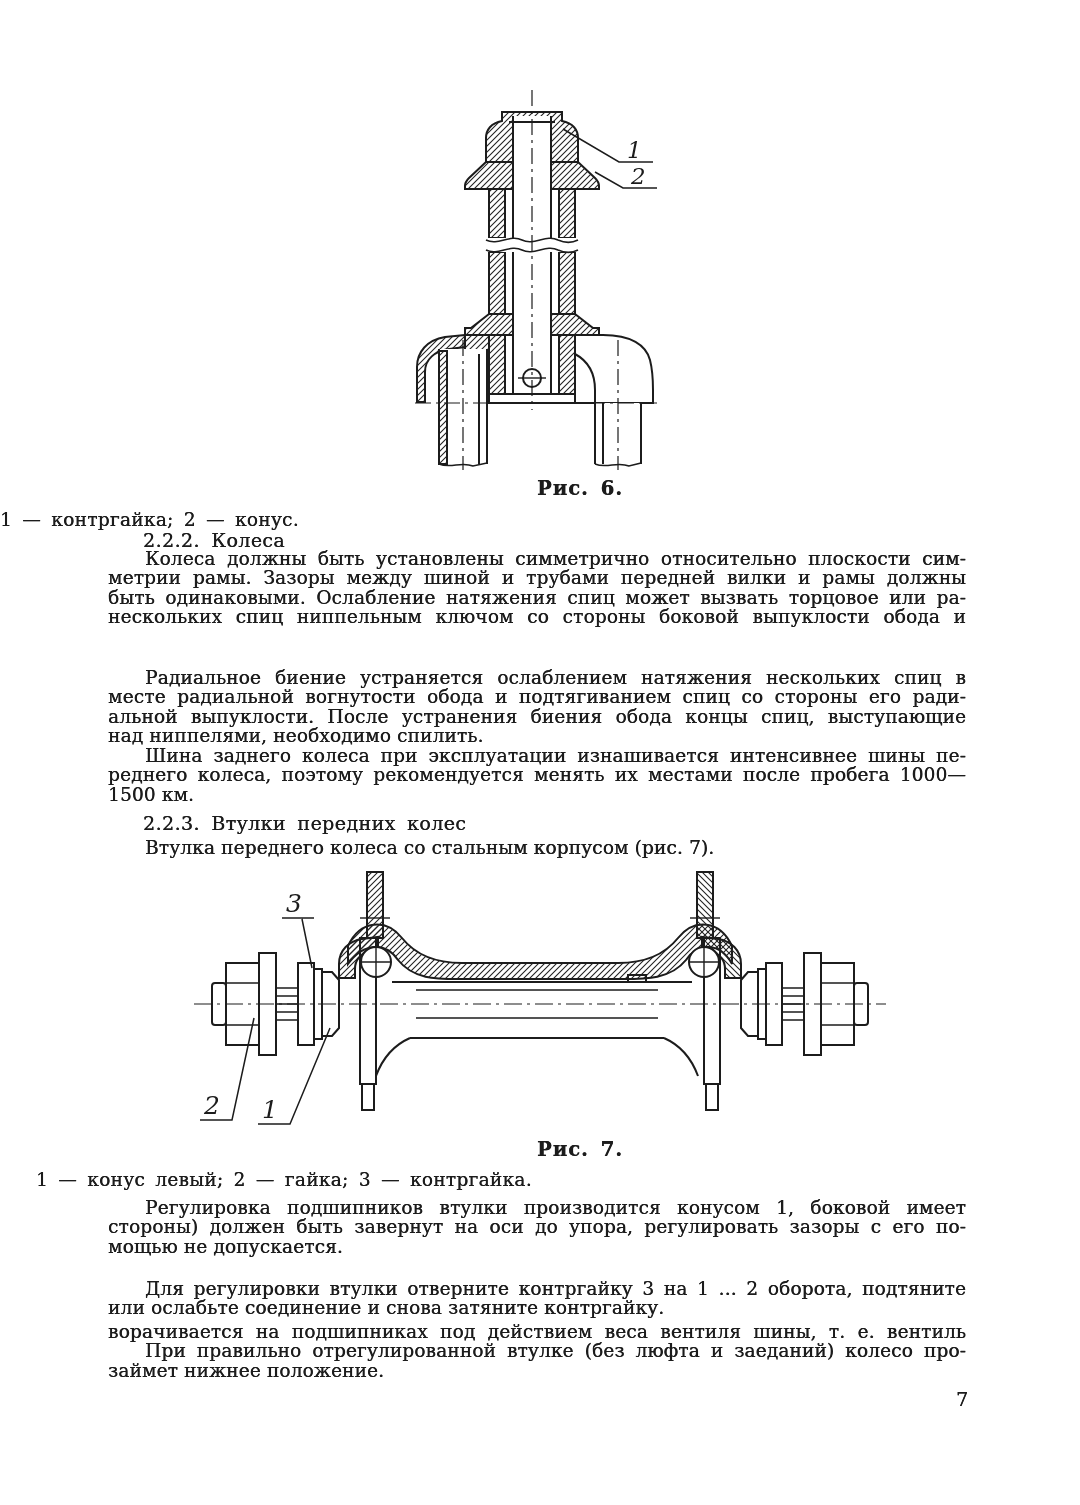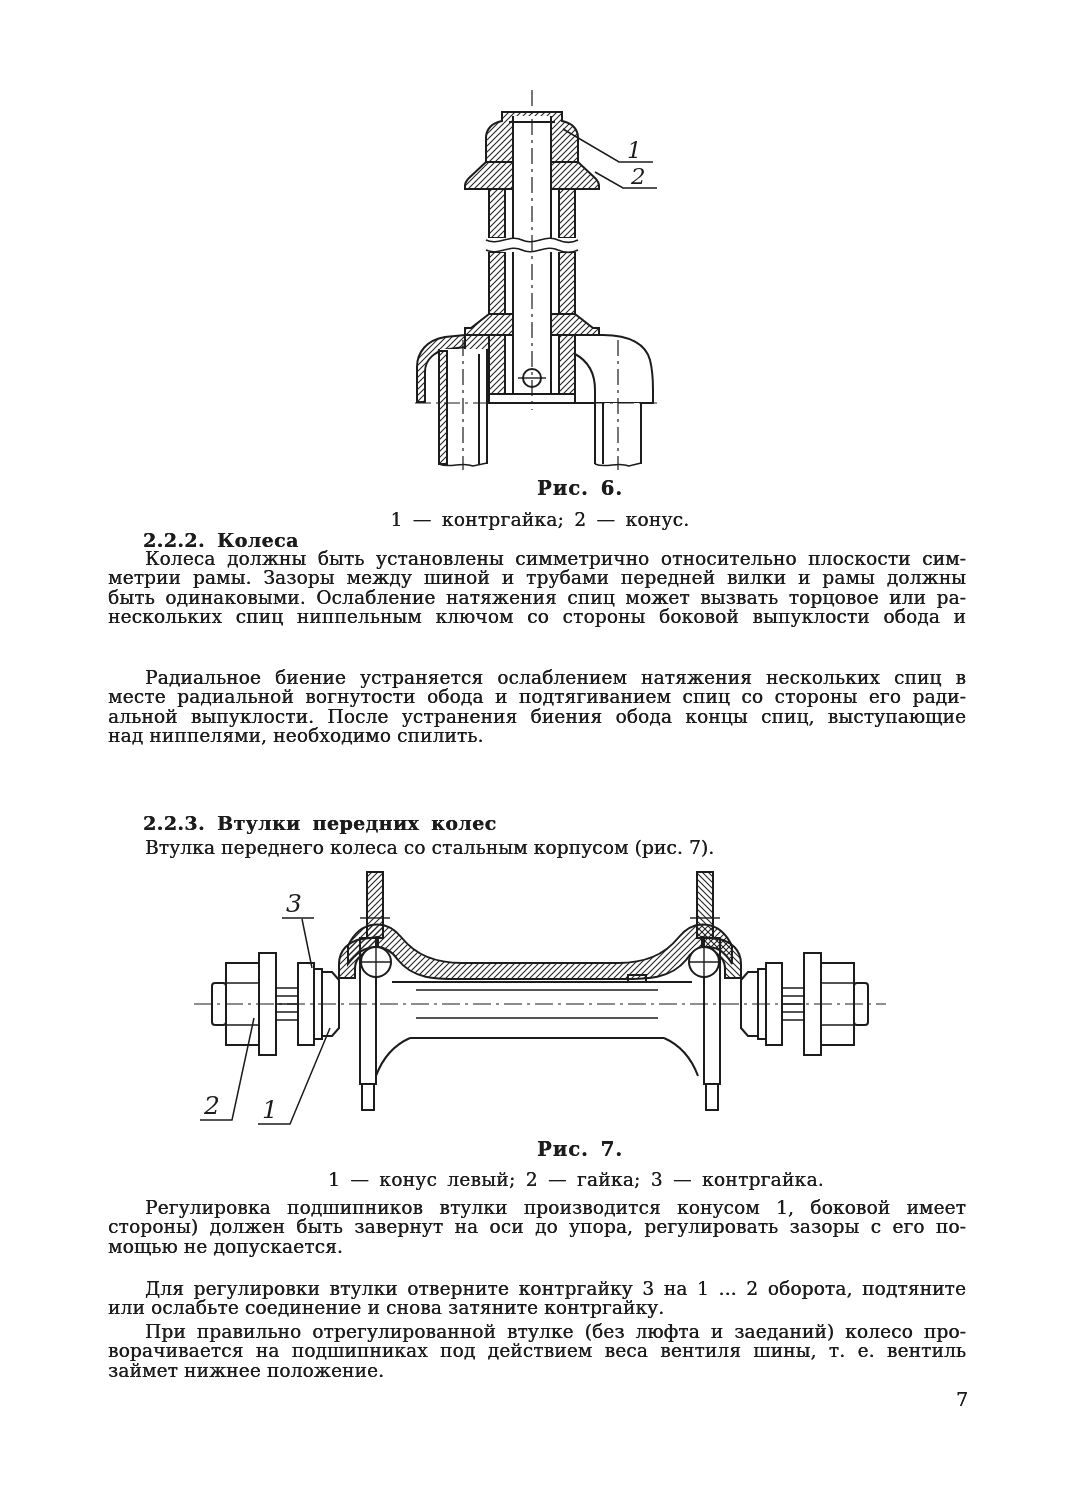--- a/index.html
+++ b/index.html
@@ -17,31 +17,31 @@
     font-size:18.5px; line-height:19.4px;
     letter-spacing:0.15px;
     text-align:justify; text-align-last:justify; text-justify:inter-word;
     text-shadow:0.35px 0 0 currentColor;
     white-space:normal;
   }
   .tline.first { text-indent:37px; }
   .tline.last  { text-align-last:auto; }
   .heading {
     position:absolute; left:143px;
-    font-size:19px; font-weight:700; letter-spacing:0.4px; word-spacing:5px;
+    font-size:19px; font-weight:400; letter-spacing:0.4px; word-spacing:5px;
     text-shadow:0.3px 0 0 currentColor;
   }
   .figtitle {
     position:absolute; left:0; width:1080px; text-align:center;
     font-size:19.5px; font-weight:700; letter-spacing:1px; word-spacing:4px;
     text-shadow:0.3px 0 0 currentColor;
     padding-left:40px;
   }
   .figlegend {
-    position:absolute; left:0; width:1080px; text-align:center;
+    position:absolute; left:0; width:1080px; text-align:left;
     font-size:18.5px; letter-spacing:0.3px; word-spacing:4px;
     text-shadow:0.3px 0 0 currentColor;
   }
   .pagenum {
     position:absolute; right:112px; top:1388px;
     font-size:19px; text-shadow:0.3px 0 0 currentColor;
   }
   .fig { position:absolute; }
   svg text.lbl {
     font-family:"DejaVu Serif","Liberation Serif",serif;
@@ -126,20 +126,25 @@
     <div class="tline">нескольких спиц ниппельным ключом со стороны боковой выпуклости обода и</div>
   </div>
 
   <div class="tblock" style="top:668px;">
     <div class="tline first">Радиальное биение устраняется ослаблением натяжения нескольких спиц в</div>
     <div class="tline">месте радиальной вогнутости обода и подтягиванием спиц со стороны его ради-</div>
     <div class="tline">альной выпуклости. После устранения биения обода концы спиц, выступающие</div>
     <div class="tline last">над ниппелями, необходимо спилить.</div>
   </div>
 
+  <div class="tblock" style="top:746px;">
+    <div class="tline first">Шина заднего колеса при эксплуатации изнашивается интенсивнее шины пе-</div>
+    <div class="tline">реднего колеса, поэтому рекомендуется менять их местами после пробега 1000—</div>
+    <div class="tline last">1500 км.</div>
+  </div>
 
   <div class="heading" style="top:812px;">2.2.3. Втулки передних колес</div>
 
   <div class="tblock" style="top:838px;">
     <div class="tline first last">Втулка переднего колеса со стальным корпусом (рис. 7).</div>
   </div>
 
   <svg class="fig" style="left:180px; top:866px;" width="720" height="270" viewBox="0 0 720 270">
     <defs>
       <pattern id="h7" patternUnits="userSpaceOnUse" width="6" height="6">
@@ -199,20 +204,20 @@
     <div class="tline">стороны) должен быть завернут на оси до упора, регулировать зазоры с его по-</div>
     <div class="tline last">мощью не допускается.</div>
   </div>
 
   <div class="tblock" style="top:1279px;">
     <div class="tline first">Для регулировки втулки отверните контргайку 3 на 1 ... 2 оборота, подтяните</div>
     <div class="tline last">или ослабьте соединение и снова затяните контргайку.</div>
   </div>
 
   <div class="tblock" style="top:1322px;">
+    <div class="tline">ворачивается на подшипниках под действием веса вентиля шины, т. е. вентиль</div>
     <div class="tline first">При правильно отрегулированной втулке (без люфта и заеданий) колесо про-</div>
-    <div class="tline">ворачивается на подшипниках под действием веса вентиля шины, т. е. вентиль</div>
     <div class="tline last">займет нижнее положение.</div>
   </div>
 
   <div class="pagenum">7</div>
 
 </div>
 
 </body></html>

